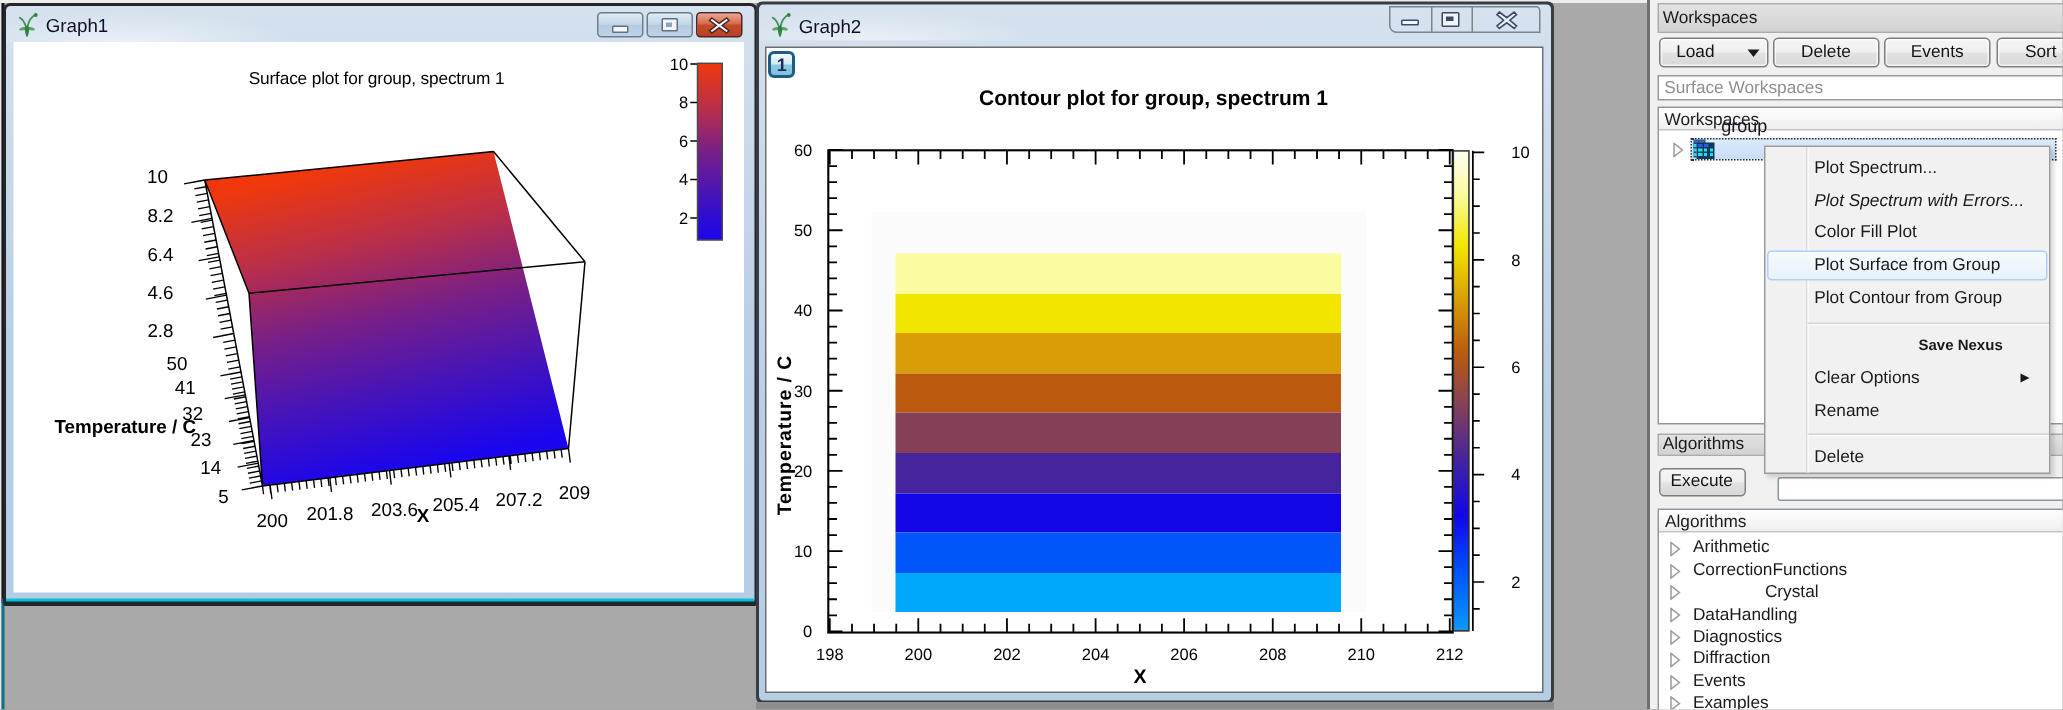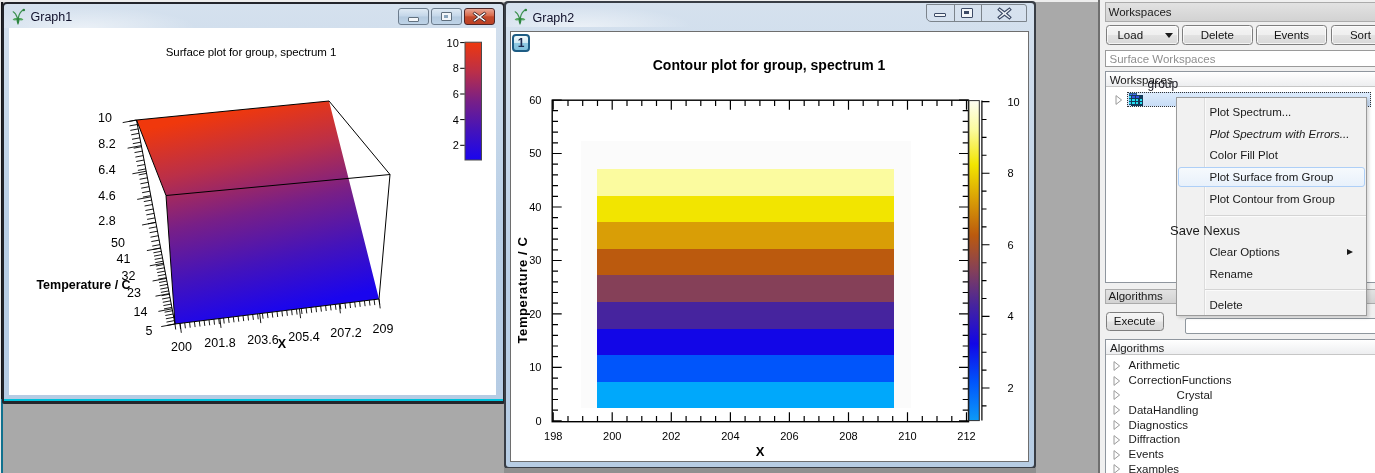--- a/index.html
+++ b/index.html
@@ -263,21 +263,21 @@
 <div class="abs tt" style="left:1128.6px;top:460.0px;height:18px;line-height:18px;font-size:11.5px;color:#1a1a1a;font-weight:normal;">Examples</div>
 <div class="abs" style="left:1176px;top:96.8px;width:191.2px;height:219.4px;background:#f1f1f1;border:1px solid #9b9b9b;box-shadow:2px 2px 3px rgba(0,0,0,0.15)"></div>
 <div class="abs" style="left:1203.6px;top:97.8px;width:1px;height:217.4px;background:#dcdcdc"></div>
 <div class="abs" style="left:1204.6px;top:97.8px;width:1px;height:217.4px;background:#fafafa"></div>
 <div class="abs" style="left:1178.3px;top:167.2px;width:186.5px;height:20px;background:linear-gradient(#f6fafd,#e8f1fb);border:1px solid #aecff7;border-radius:3px"></div>
 <div class="abs tt" style="left:1209.5px;top:102.5px;height:18px;line-height:18px;font-size:11.5px;color:#1a1a1a;font-weight:normal;">Plot Spectrum...</div>
 <div class="abs tt" style="left:1209.5px;top:124.5px;height:18px;line-height:18px;font-size:11.5px;color:#1a1a1a;font-weight:normal;font-style:italic;">Plot Spectrum with Errors...</div>
 <div class="abs tt" style="left:1209.5px;top:146.4px;height:18px;line-height:18px;font-size:11.5px;color:#1a1a1a;font-weight:normal;">Color Fill Plot</div>
 <div class="abs tt" style="left:1209.5px;top:168.3px;height:18px;line-height:18px;font-size:11.5px;color:#1a1a1a;font-weight:normal;">Plot Surface from Group</div>
 <div class="abs tt" style="left:1209.5px;top:190.3px;height:18px;line-height:18px;font-size:11.5px;color:#1a1a1a;font-weight:normal;">Plot Contour from Group</div>
-<div class="abs tt" style="left:1170px;top:221.8px;height:18px;line-height:18px;font-size:13px;color:#1a1a1a;font-weight:normal;">Save Nexus</div>
+<div class="abs tt" style="left:1279px;top:221.8px;height:18px;line-height:18px;font-size:10px;color:#1a1a1a;font-weight:bold;">Save Nexus</div>
 <div class="abs tt" style="left:1209.5px;top:243.3px;height:18px;line-height:18px;font-size:11.5px;color:#1a1a1a;font-weight:normal;">Clear Options</div>
 <div class="abs tt" style="left:1209.5px;top:264.8px;height:18px;line-height:18px;font-size:11.5px;color:#1a1a1a;font-weight:normal;">Rename</div>
 <div class="abs tt" style="left:1209.5px;top:295.5px;height:18px;line-height:18px;font-size:11.5px;color:#1a1a1a;font-weight:normal;">Delete</div>
 <div class="abs" style="left:1204.6px;top:214.6px;width:161px;height:1px;background:#d4d4d4"></div>
 <div class="abs" style="left:1204.6px;top:215.6px;width:161px;height:1px;background:#fbfbfb"></div>
 <div class="abs" style="left:1204.6px;top:288.5px;width:161px;height:1px;background:#d4d4d4"></div>
 <div class="abs" style="left:1204.6px;top:289.5px;width:161px;height:1px;background:#fbfbfb"></div>
 <div class="abs" style="left:1346.5px;top:248.8px;width:0;height:0;border-top:3.6px solid transparent;border-bottom:3.6px solid transparent;border-left:6.4px solid #1a1a1a"></div>
 
 </body></html>

